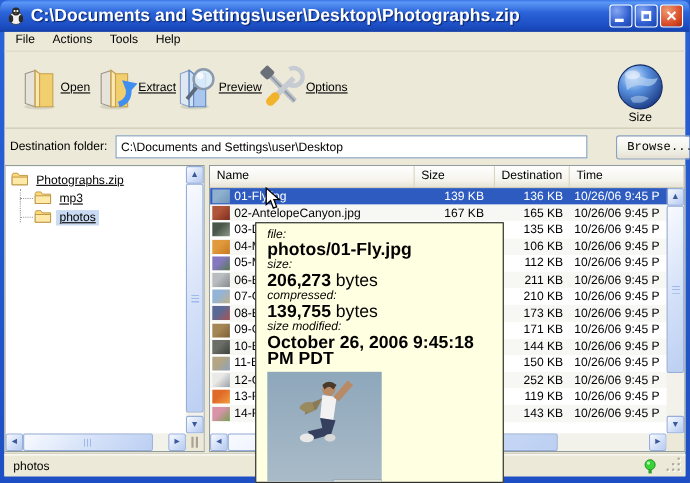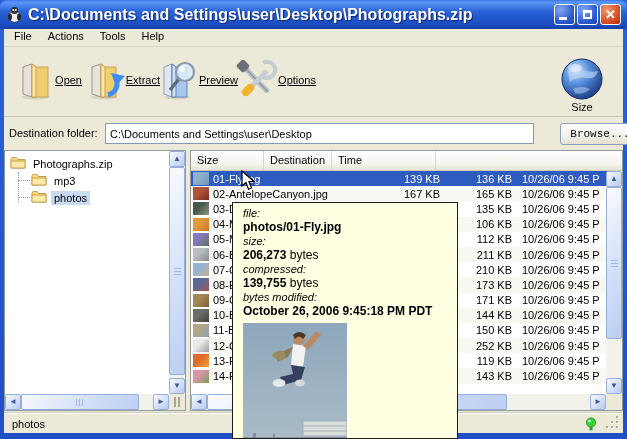--- a/index.html
+++ b/index.html
@@ -39,21 +39,21 @@
   .dest-label{position:absolute;left:5px;top:10px;}
   .dest-input{position:absolute;left:101px;top:6px;width:429px;height:21px;border:1px solid #7f9db9;
     background:#fff;font-family:"Liberation Sans",sans-serif;font-size:11px;padding:0 4px;}
   .browse-btn{position:absolute;left:536px;top:6px;width:80px;height:22px;border:1px solid #8ca0c0;border-radius:3px;
     background:linear-gradient(180deg,#fefefe,#f2f1e8 60%,#e4e1d2);font-family:Liberation Mono, monospace;font-size:11px;margin-left:20px;}
   
   .tree-panel{position:absolute;left:0;top:121px;width:182px;height:261px;background:#fff;border:1px solid #919b9c;}
   .list-panel{position:absolute;left:186px;top:121px;width:433px;height:261px;background:#fff;border:1px solid #919b9c;}
   
   .tree-rows{position:absolute;left:0;top:0;right:16px;bottom:16px;overflow:hidden;padding-top:4px;}
-  .tree-row{height:17px;display:flex;align-items:center;position:relative;white-space:nowrap;}
+  .tree-row{height:17px;display:flex;align-items:center;position:relative;white-space:nowrap;text-decoration:underline;}
   .tree-row.root{padding-left:5px;}
   .tree-row.child{padding-left:26px;}
   .tree-row .tlabel{margin-left:4px;padding:1px 3px;}
   .tree-row .tlabel.sel{background:#c9daf3;}
   .tree-row .conn-h{position:absolute;left:13px;top:8px;width:12px;border-top:1px dotted #9a9a9a;}
   .conn-v{position:absolute;left:13px;top:21px;height:30px;border-left:1px dotted #9a9a9a;}
   
   .lheader{position:absolute;left:0;top:0;width:431px;height:20px;display:flex;
     background:linear-gradient(180deg,#ffffff,#f4f3ec 70%,#e6e4d6);border-bottom:1px solid #cfccb8;}
   .hcell{padding:3px 0 0 6px;border-right:1px solid #d8d5c2;white-space:nowrap;overflow:hidden;}
@@ -86,21 +86,21 @@
   
   .statusbar{position:absolute;left:0;top:384px;width:619px;height:20px;background:#ece9d8;
     border-top:1px solid #fff;box-shadow:0 -1px 0 #cfccba;display:flex;align-items:center;padding-left:8px;}
   .status-right{position:absolute;right:26px;top:3px;}
   .grip{position:absolute;right:3px;bottom:3px;width:13px;height:13px;}
   .grip i{position:absolute;width:2px;height:2px;background:#aca899;box-shadow:1px 1px 0 #fff;}
   
   .tooltip{position:absolute;left:232px;top:202px;width:226px;height:237px;background:#ffffe1;
     border:1px solid #1c1c1c;z-index:40;padding:4px 0 0 10px;display:flex;flex-direction:column;overflow:hidden;}
   .tt-label{font-style:italic;font-size:11px;line-height:13px;}
-  .tt-value{font-weight:bold;font-size:12px;line-height:15px;}
+  .tt-value{font-weight:bold;font-size:16px;line-height:15px;}
   .tt-unit{font-weight:normal;}
   .tt-preview{margin-top:4px;width:104px;flex:1;position:relative;overflow:hidden;
     background:linear-gradient(180deg,#8ea7bb,#a9bbc8);}
   
   .cursor{position:absolute;left:241px;top:170px;z-index:60;}
 </style>
 </head>
 <body>
 
 <div class="screen">
@@ -260,20 +260,21 @@
       <div class="corner">
         <span class="splitter-grip">
             <span></span>
             <span></span>
           </span>
       </div>
     </div>
 
     <div class="list-panel">
       <div class="lheader">
+          <div class="hcell" style="width: 186px;">Name</div>
           <div class="hcell" style="width: 73px;">Size</div>
           <div class="hcell" style="width: 68px;">Destination</div>
           <div class="hcell" style="width: 104px;">Time</div>
         </div>
       <div class="lrows">
           <div class="lrow sel">
             <div class="cell cname">
               <span class="thumb" style="background: linear-gradient(135deg, rgb(143, 176, 207) 40%, rgb(111, 148, 184));"></span>
               <span>01-Fly.jpg</span>
             </div>
@@ -435,21 +436,21 @@
 
   </div>
 
   <div class="tooltip">
     <div class="tt-label">file:</div>
     <div class="tt-value">photos/01-Fly.jpg</div>
     <div class="tt-label">size:</div>
     <div class="tt-value"><span>206,273</span><span class="tt-unit"> bytes</span></div>
     <div class="tt-label">compressed:</div>
     <div class="tt-value"><span>139,755</span><span class="tt-unit"> bytes</span></div>
-    <div class="tt-label">bytes modified:</div>
+    <div class="tt-label">size modified:</div>
     <div class="tt-value">October 26, 2006 9:45:18 PM PDT</div>
     <div class="tt-preview">
       <svg width="104" height="120" viewBox="0 0 104 120" style="position:absolute;left:0;top:0;">
         <circle cx="56" cy="16" r="6" fill="#b98a66"></circle>
         <path d="M50 12 Q56 6 63 12 L60 16 Q56 11 52 16 Z" fill="#4a3828"></path>
         <path d="M50 21 L63 23 L60 44 L48 42 Z" fill="#f2f2f2"></path>
         <path d="M60 23 L73 8 L78 12 L65 27 Z" fill="#b98a66"></path>
         <path d="M50 24 L36 30 L34 39 L45 34 Z" fill="#8a7a55"></path>
         <path d="M41 28 Q33 26 29 33 Q36 40 43 35 Z" fill="#9a8a60"></path>
         <path d="M48 42 L62 44 L58 57 L40 62 L37 54 L50 51 Z" fill="#35405e"></path>

